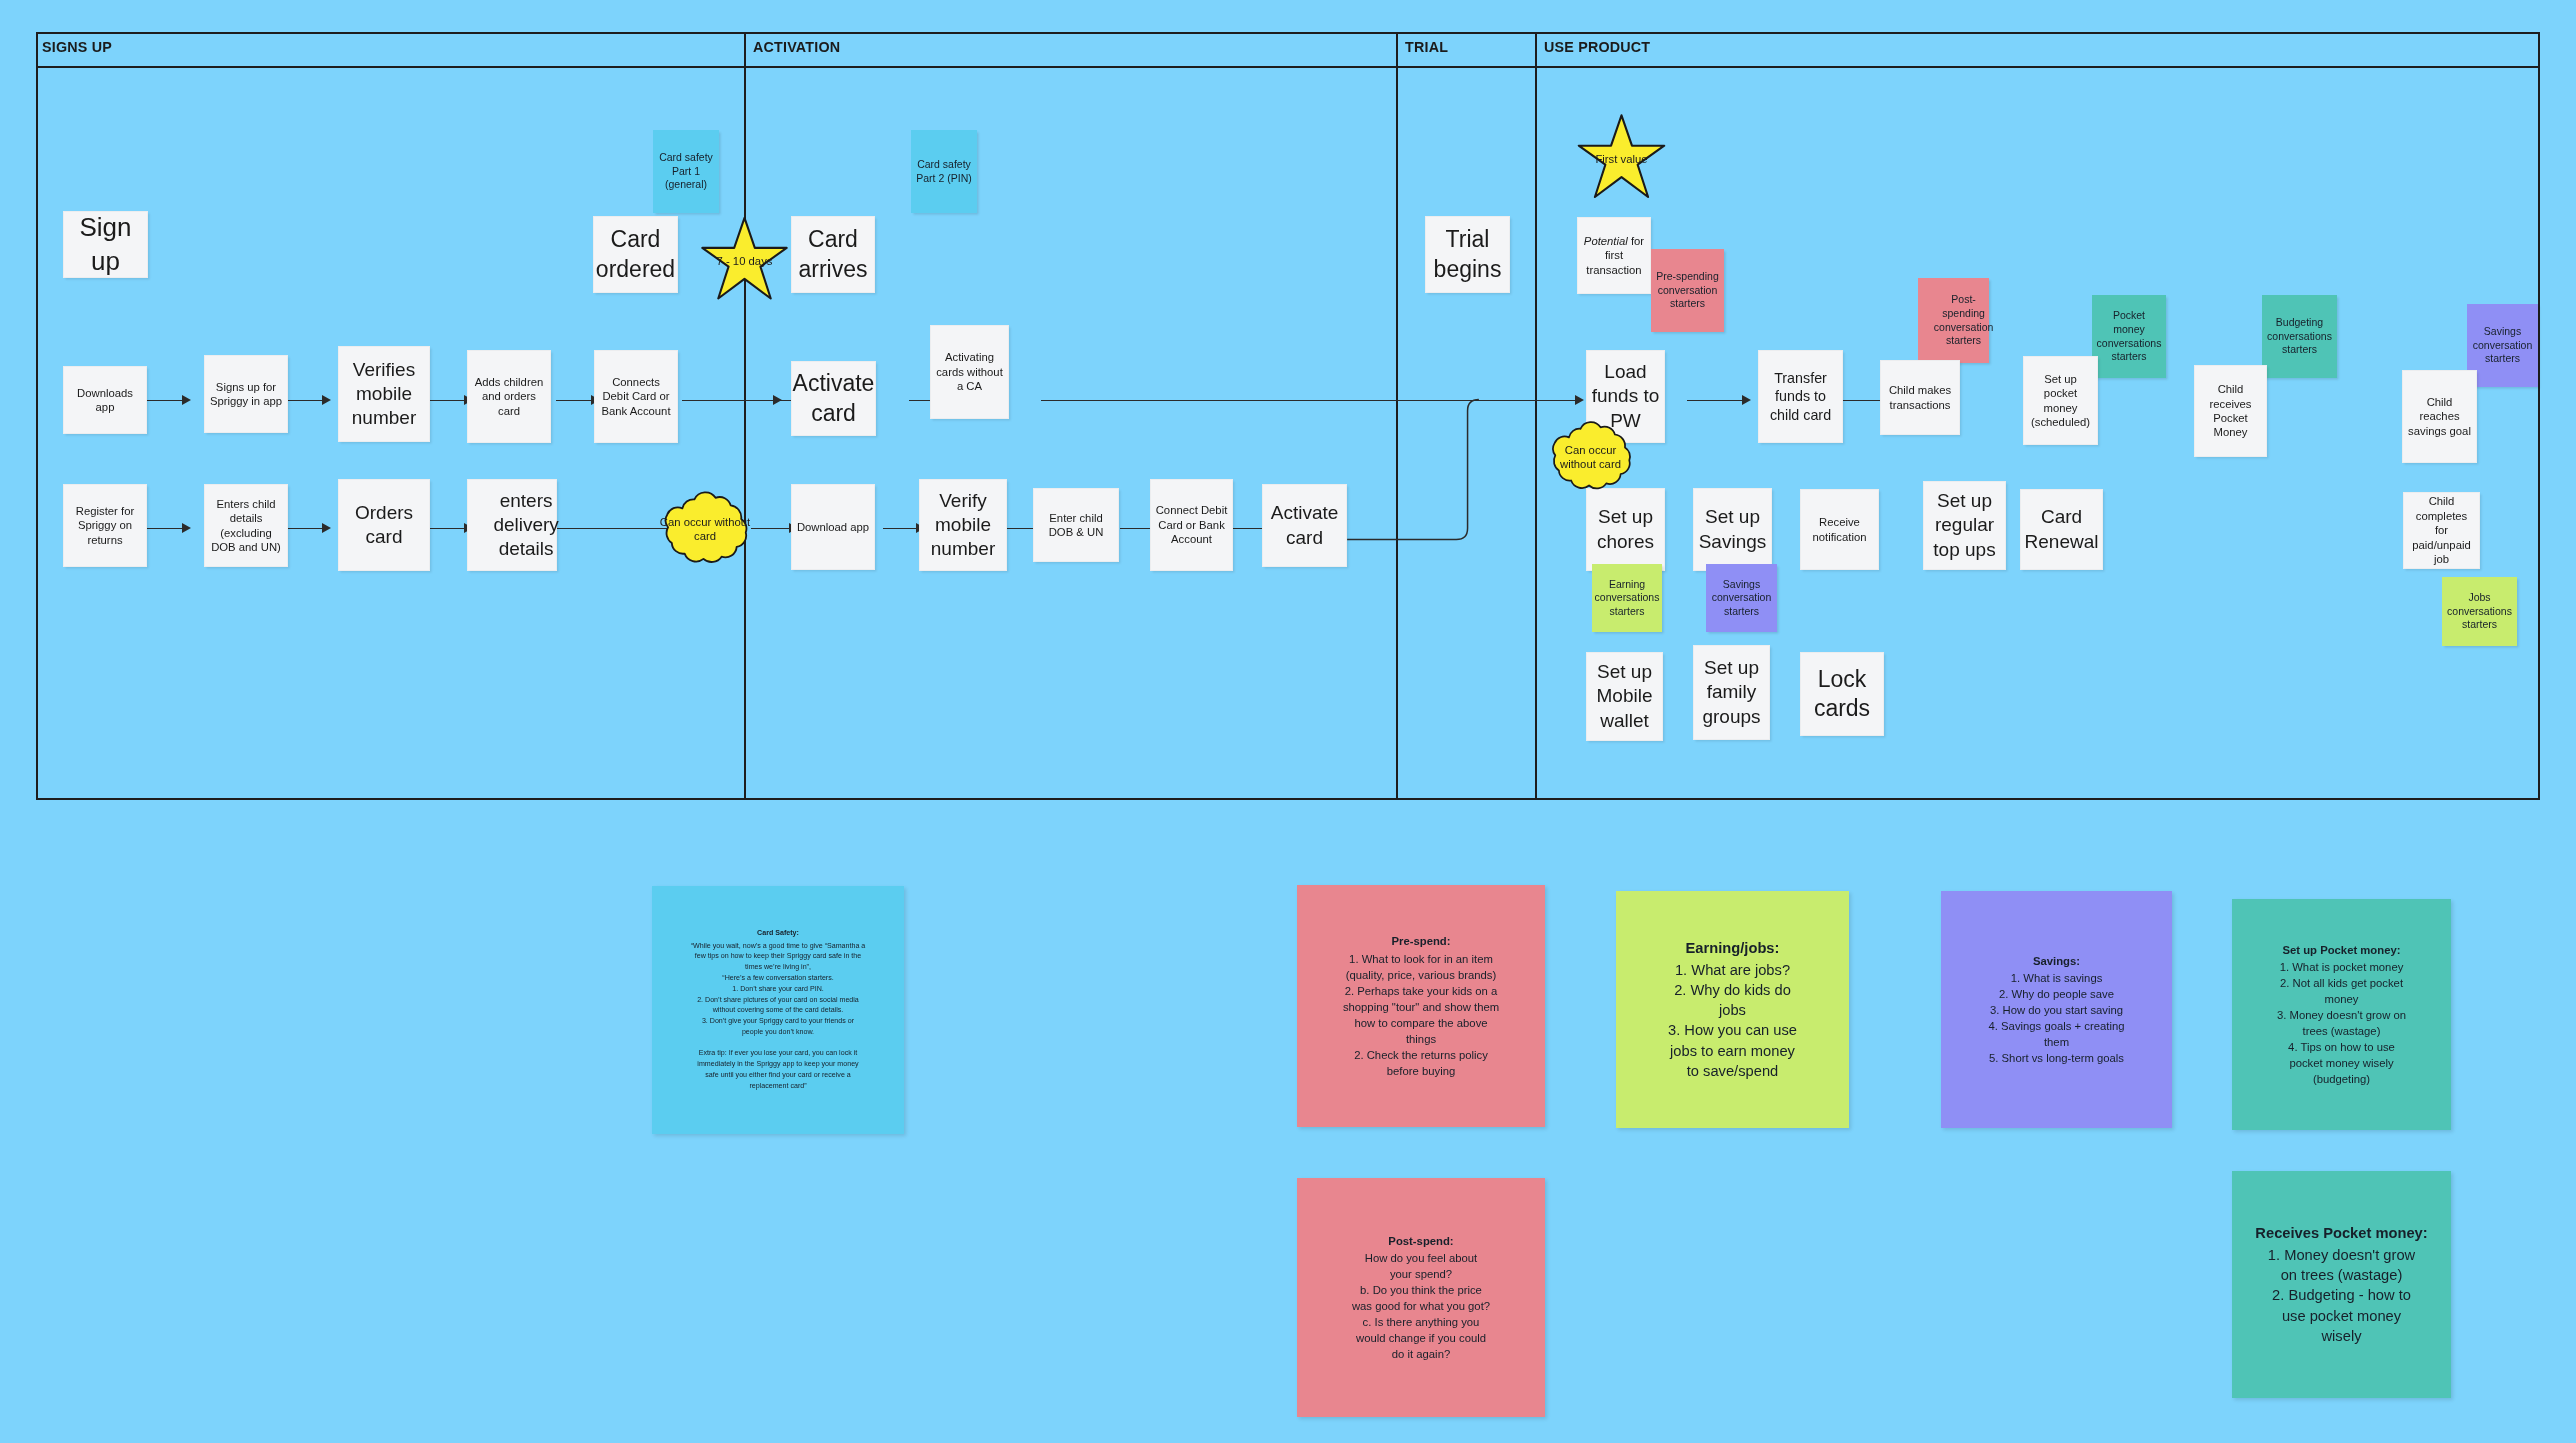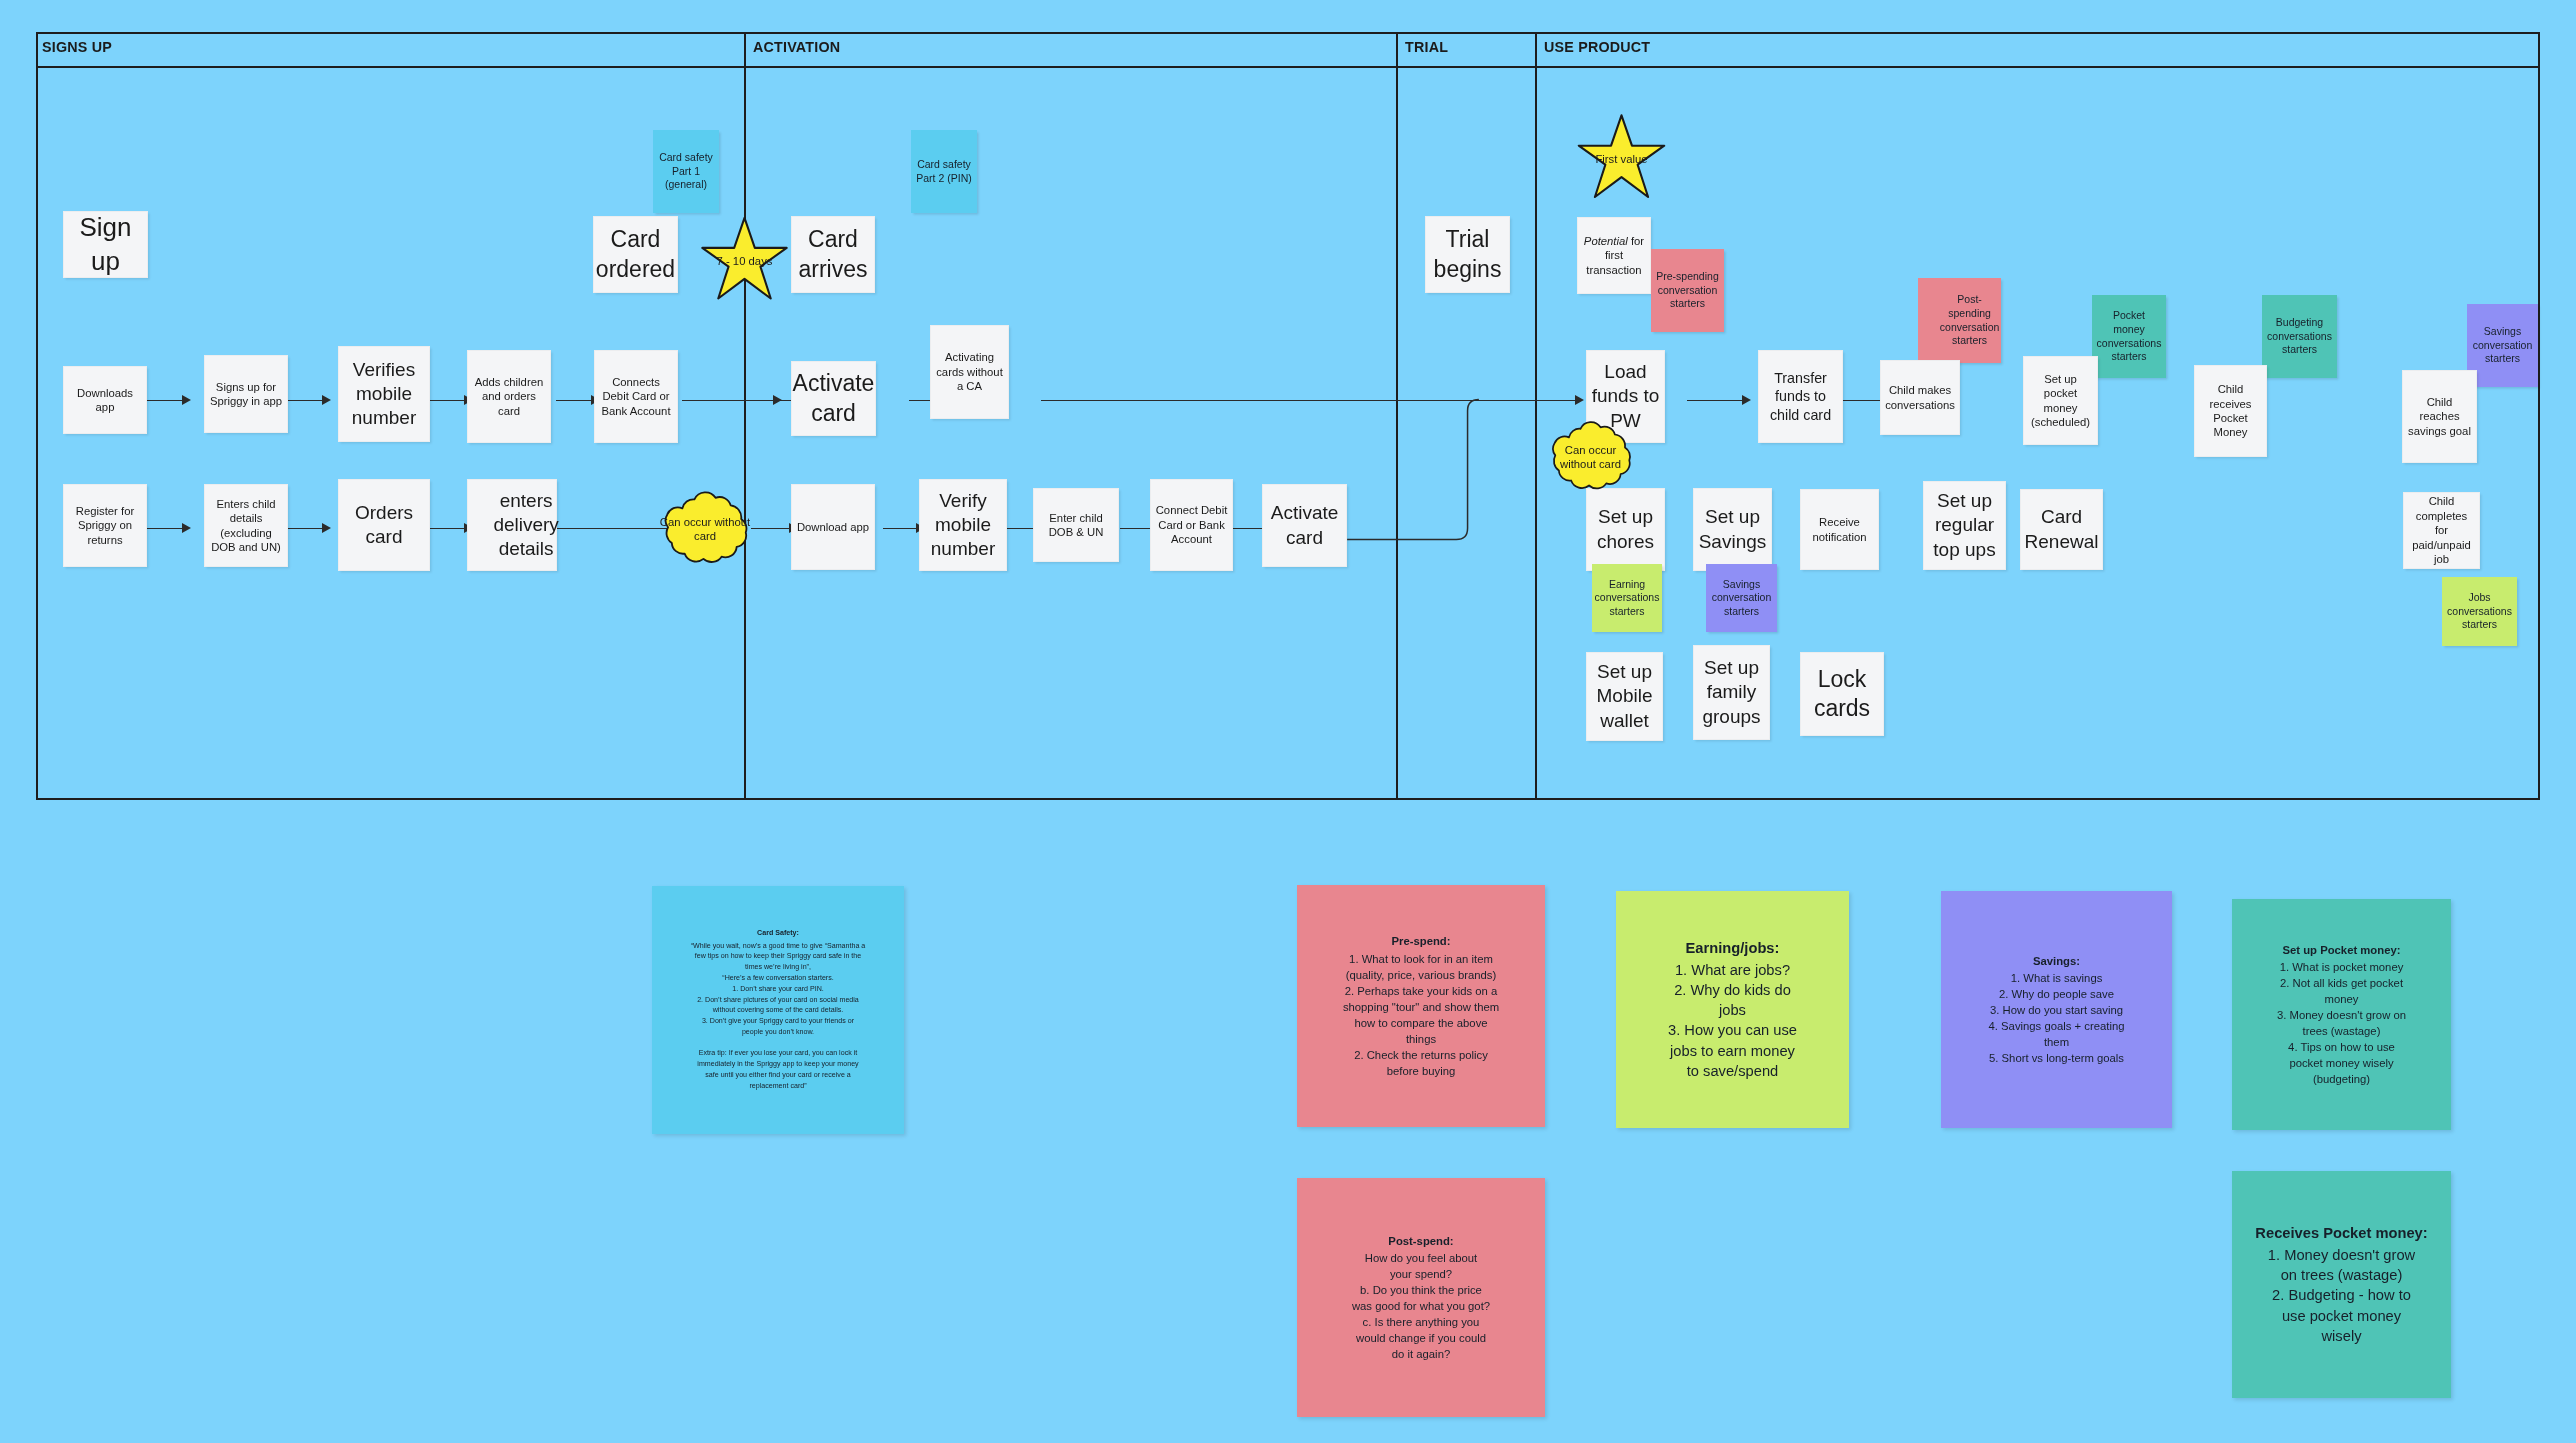--- a/index.html
+++ b/index.html
@@ -264,22 +264,22 @@
   </div>
 
   <div class="node sm" style="left:1577px; top:217px; width:74px; height:77px;">
     <span><em>Potential</em><span> for first transaction</span></span>
   </div>
   <div class="sticky" style="left:1651px; top:249px; width:73px; height:83px; background:#E8868F;">Pre-spending conversation starters</div>
 
   <div class="node lg" style="left:1586px; top:350px; width:79px; height:93px;">Load funds to PW</div>
   <div class="node md" style="left:1726px; top:350px; width:85px; height:93px;margin-left:32px;">Transfer funds to child card</div>
 
-  <div class="sticky" style="left:1918px; top:278px; width:83px; height:85px; background:#E8868F;padding-left:24px;">Post-spending conversation starters</div>
-  <div class="node sm" style="left:1880px; top:360px; width:80px; height:75px;">Child makes conversations</div>
+  <div class="sticky" style="left:1918px; top:278px; width:71px; height:85px; background:#E8868F;padding-left:24px;">Post-spending conversation starters</div>
+  <div class="node sm" style="left:1880px; top:360px; width:80px; height:75px;">Child makes transactions</div>
 
   <div class="sticky" style="left:2092px; top:295px; width:74px; height:83px; background:#4FC4B6;">Pocket money conversations starters</div>
   <div class="node sm" style="left:2023px; top:356px; width:75px; height:89px;">Set up pocket money (scheduled)</div>
 
   <div class="sticky" style="left:2262px; top:295px; width:75px; height:83px; background:#4FC4B6;">Budgeting conversations starters</div>
   <div class="node sm" style="left:2194px; top:365px; width:73px; height:92px;">Child receives Pocket Money</div>
 
   <div class="sticky" style="left:2467px; top:304px; width:71px; height:83px; background:#8F8FF5;">Savings conversation starters</div>
   <div class="node sm" style="left:2402px; top:370px; width:75px; height:93px;">Child reaches savings goal</div>
 

